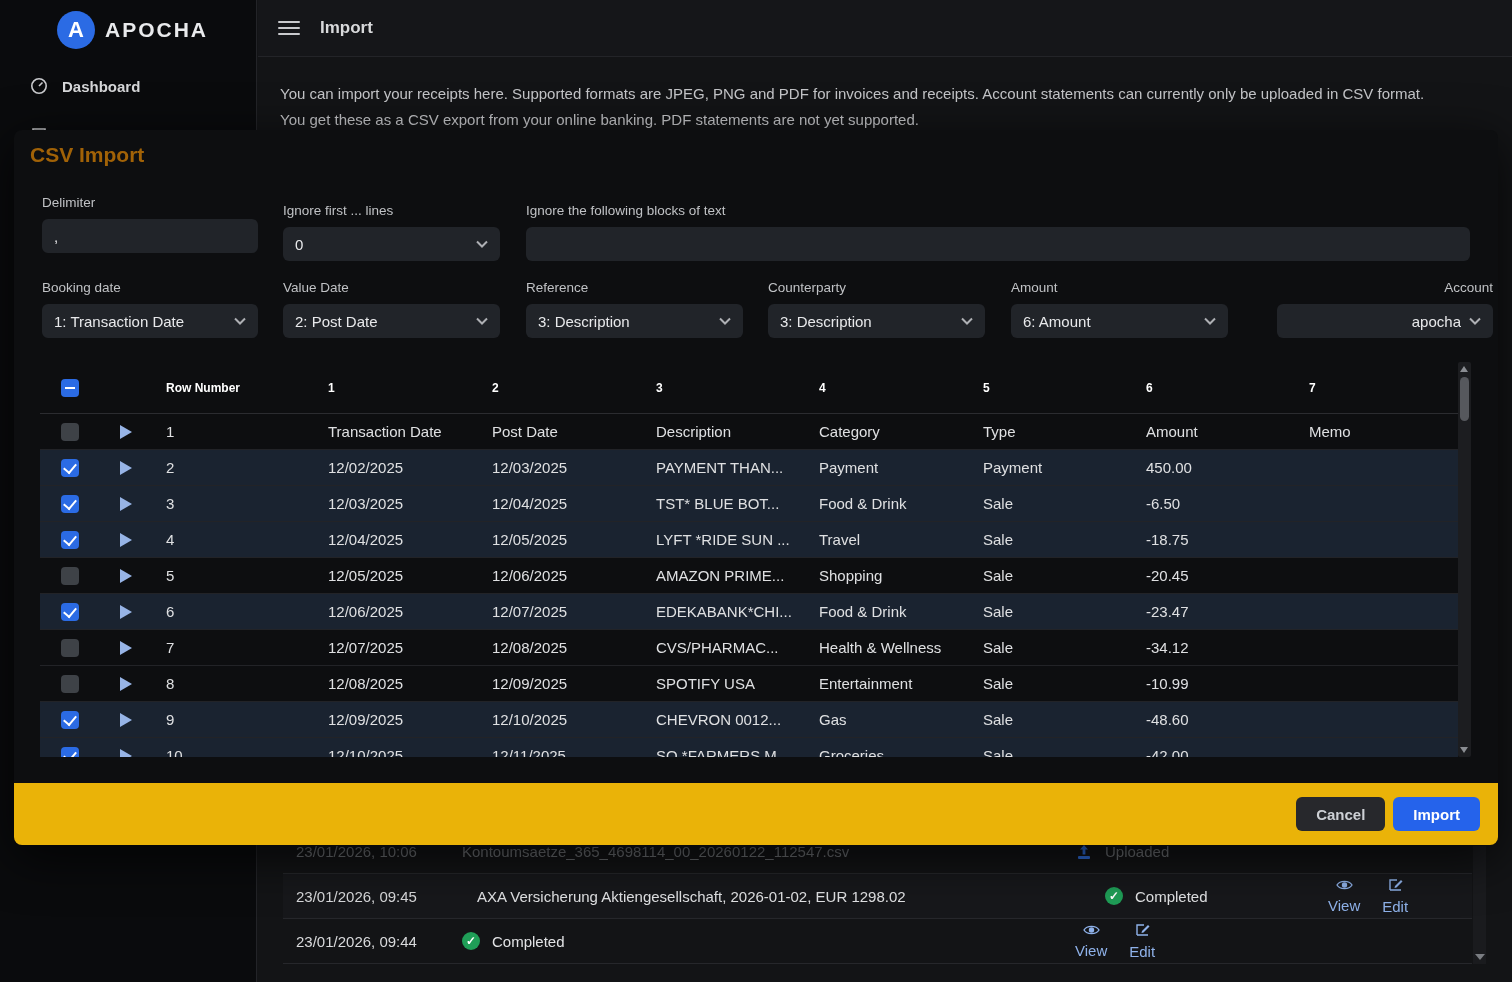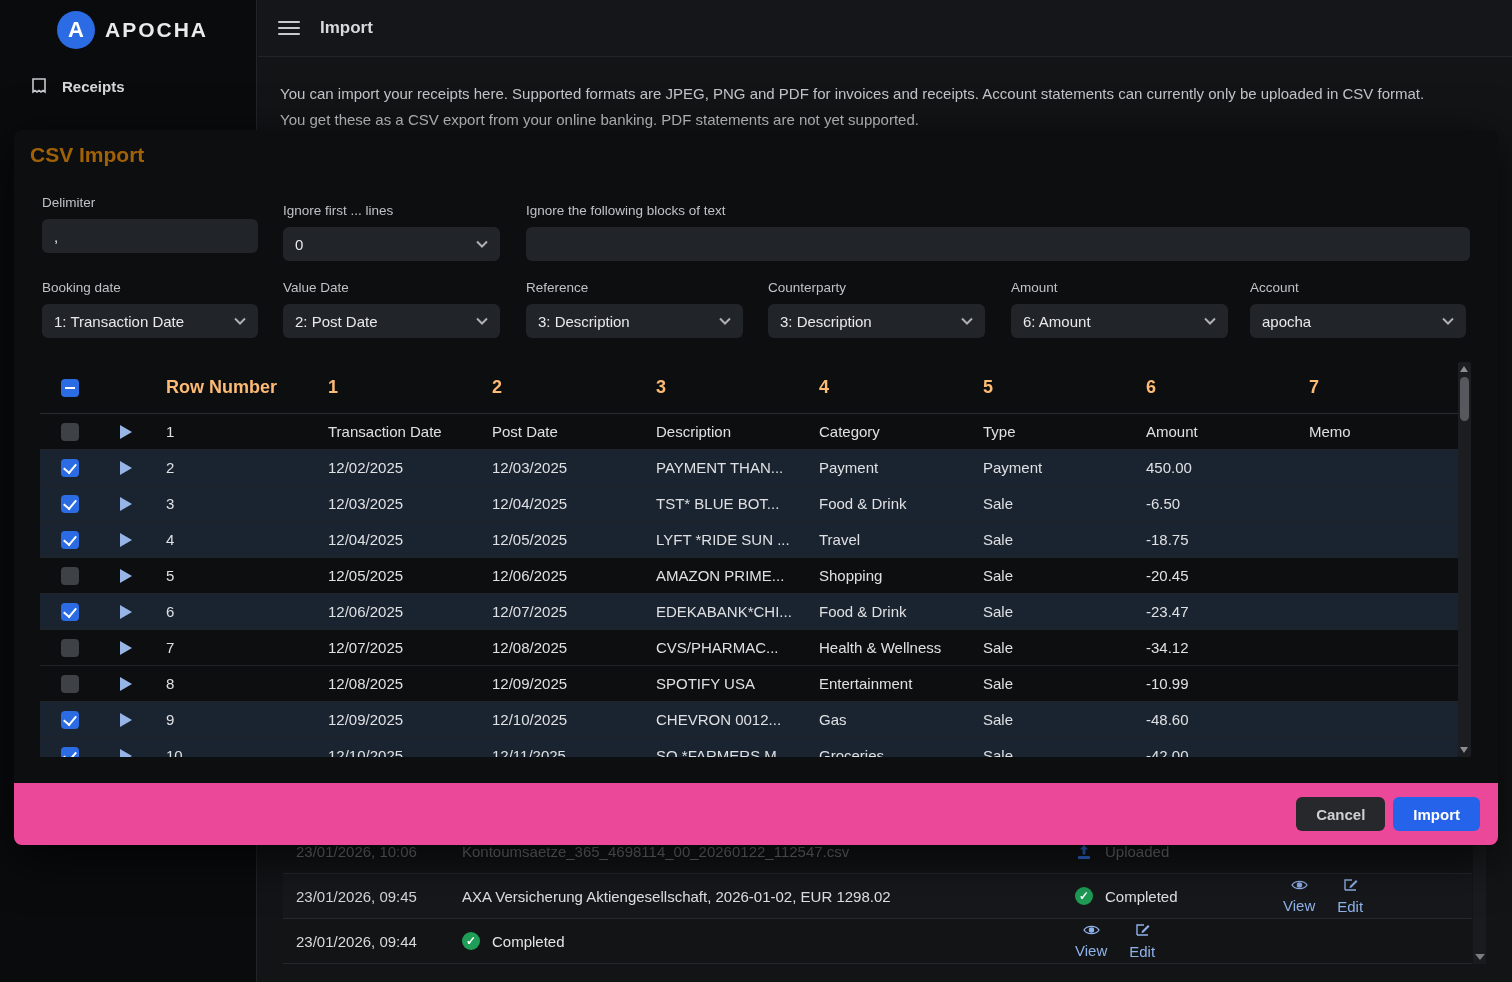--- a/index.html
+++ b/index.html
@@ -23,21 +23,21 @@
   .hamburger div { height:2px; background:#c9cacd; margin:4px 0; border-radius:1px; }
   .topbar-title { margin-left:20px; font-size:17px; font-weight:bold; color:#d8d9db; }
   .intro { position:absolute; left:280px; top:81px; width:1164px; font-size:15px;
     line-height:26px; color:#c4c5c8; z-index:1; }
 
   
   .history { position:absolute; left:283px; top:829px; width:1189px; z-index:1; }
   .hrow { display:grid; grid-template-columns:179px 613px 208px 1fr; align-items:center;
     height:45px; border-bottom:1px solid #26272b; font-size:15px; }
   .hrow:first-child { border-top:1px solid #26272b; }
-  .hrow.alt { background:#17181b; }
+  .hrow.alt { background:#17181b;gap:15px; }
   .h-time { padding-left:13px; color:#d9dadc; }
   .h-name { color:#e2e3e5; }
   .h-status { display:flex; align-items:center; gap:12px; color:#e2e3e5; }
   .hrow.dim .h-time, .hrow.dim .h-name, .hrow.dim .h-status { color:#6e7control175; }
   .hrow.dim { color:#6e7175; }
   .hrow.dim .h-time, .hrow.dim .h-name, .hrow.dim .h-status { color:#6e7175; }
   .h-actions { display:flex; align-items:center; gap:22px; }
   .h-link { display:flex; align-items:center; gap:6px; color:#8fb2ea; font-size:15px; cursor:pointer;flex-direction:column; }
   .status-ok { width:18px; height:18px; border-radius:50%; background:#1f9e57; color:#fff;
     display:flex; align-items:center; justify-content:center; font-size:12px; font-weight:bold; }
@@ -54,21 +54,21 @@
   .field-label { font-size:13.5px; color:#c0c2c5; margin-bottom:9px; }
   .control { height:34px; background:#212429; border-radius:6px; display:flex; align-items:center;
     padding:0 12px; font-size:15px; color:#e8e9eb; cursor:pointer; }
   .control .val { flex:1; white-space:nowrap; overflow:hidden; }
   .chev { flex:0 0 auto; margin-left:8px; }
 
   
   .csv-table { position:absolute; left:26px; top:232px; width:1418px; height:395px; overflow:hidden; }
   .trow { display:grid; grid-template-columns:66px 50px 172px 164px 164px 163px 164px 163px 163px 1fr;
     align-items:center; height:36px; border-bottom:1px solid #222327; font-size:15px; color:#dfe0e2; cursor:pointer; }
-  .trow.head { height:52px; font-size:18px; font-weight:bold; color:#fdba74; border-bottom:1px solid #2b2c30; }
+  .trow.head { height:52px; font-size:12px; font-weight:bold; color:#ffffff; border-bottom:1px solid #2b2c30; }
   .trow.sel { background:#1a2330; }
   .cb-cell { padding-left:21px; }
   .cb { width:18px; height:18px; border-radius:4px; background:#3e4247; position:relative; cursor:pointer; }
   .cb.on { background:#2b6be4; }
   .cb.on::after { content:""; position:absolute; left:5px; top:2px; width:6px; height:10px;
     border:solid #fff; border-width:0 2px 2px 0; transform:rotate(40deg); }
   .cb.ind { background:#2b6be4; }
   .cb.ind::after { content:""; position:absolute; left:4px; top:8px; width:10px; height:2.5px; background:#fff; }
   .play { width:0; height:0; border-top:7px solid transparent; border-bottom:7px solid transparent;
     border-left:12px solid #97b4e6; margin-left:14px; cursor:pointer; }
@@ -76,34 +76,41 @@
   .num-cell { padding-left:10px; }
 
   .tscroll { position:absolute; left:1444px; top:232px; width:13px; height:395px; background:#1c1d20; border-radius:2px; }
   .tscroll .up { position:absolute; top:4px; left:2px; width:0; height:0;
     border-left:4.5px solid transparent; border-right:4.5px solid transparent; border-bottom:6px solid #8a8d92; }
   .tscroll .thumb { position:absolute; top:15px; left:2px; width:9px; height:44px; background:#56585d; border-radius:5px; }
   .tscroll .down { position:absolute; bottom:4px; left:2px; width:0; height:0;
     border-left:4.5px solid transparent; border-right:4.5px solid transparent; border-top:6px solid #8a8d92; }
 
   
-  .modal-footer { position:absolute; left:0; bottom:0; width:100%; height:62px; background:#ec4899;
+  .modal-footer { position:absolute; left:0; bottom:0; width:100%; height:62px; background:#eab308;
     border-radius:0 0 8px 8px; display:flex; align-items:center; justify-content:flex-end; gap:8px; padding-right:18px; }
   .btn { height:34px; border-radius:6px; border:none; font-size:15px; font-weight:bold;
     font-family:"Liberation Sans", sans-serif; cursor:pointer; padding:0 20px; }
   .btn-cancel { background:#27282c; color:#cdd0d5; }
   .btn-import { background:#2563eb; color:#ffffff; }
 </style>
 </head>
 <body>
 
 <div class="sidebar">
   <div class="brand">
     <div class="brand-badge">A</div>
     <div class="brand-name">APOCHA</div>
+  </div>
+  <div class="side-item">
+    <svg width="18" height="18" viewBox="0 0 18 18" fill="none" stroke="#c9cacd" stroke-width="1.6">
+      <circle cx="9" cy="9" r="7.2"></circle>
+        <line x1="9" y1="9" x2="12.5" y2="5.5"></line>
+    </svg>
+    <span>Dashboard</span>
   </div>
   <div class="side-item">
     <svg width="18" height="18" viewBox="0 0 18 18" fill="none" stroke="#c9cacd" stroke-width="1.6">
       <path d="M3 2 h12 v13 l-2-1.5 -2 1.5 -2-1.5 -2 1.5 -2-1.5 -2 1.5 z"></path>
     </svg>
     <span>Receipts</span>
   </div>
 </div>
 
 <div class="topbar">
@@ -245,21 +252,21 @@
   </div>
   <div class="field" style="left:997px; top:150px; width:217px;">
     <div class="field-label">Amount</div>
     <div class="control">
       <span class="val">6: Amount</span>
       <svg class="chev" width="12" height="8" viewBox="0 0 12 8" fill="none" stroke="#aeb0b4" stroke-width="2">
           <polyline points="1,1.5 6,6.5 11,1.5"></polyline>
         </svg>
     </div>
   </div>
-  <div class="field" style="left:1236px; top:150px; width:216px;">
+  <div class="field" style="left:1263px; top:150px; width:216px;text-align:right;">
     <div class="field-label">Account</div>
     <div class="control">
       <span class="val">apocha</span>
       <svg class="chev" width="12" height="8" viewBox="0 0 12 8" fill="none" stroke="#aeb0b4" stroke-width="2">
           <polyline points="1,1.5 6,6.5 11,1.5"></polyline>
         </svg>
     </div>
   </div>
 
   <div class="csv-table">

